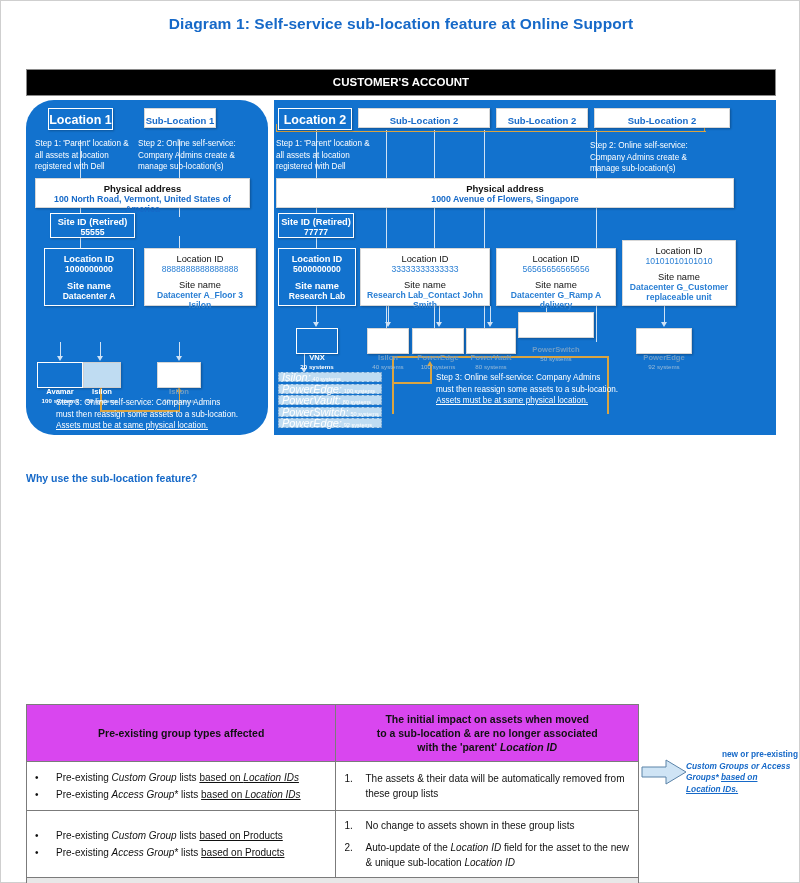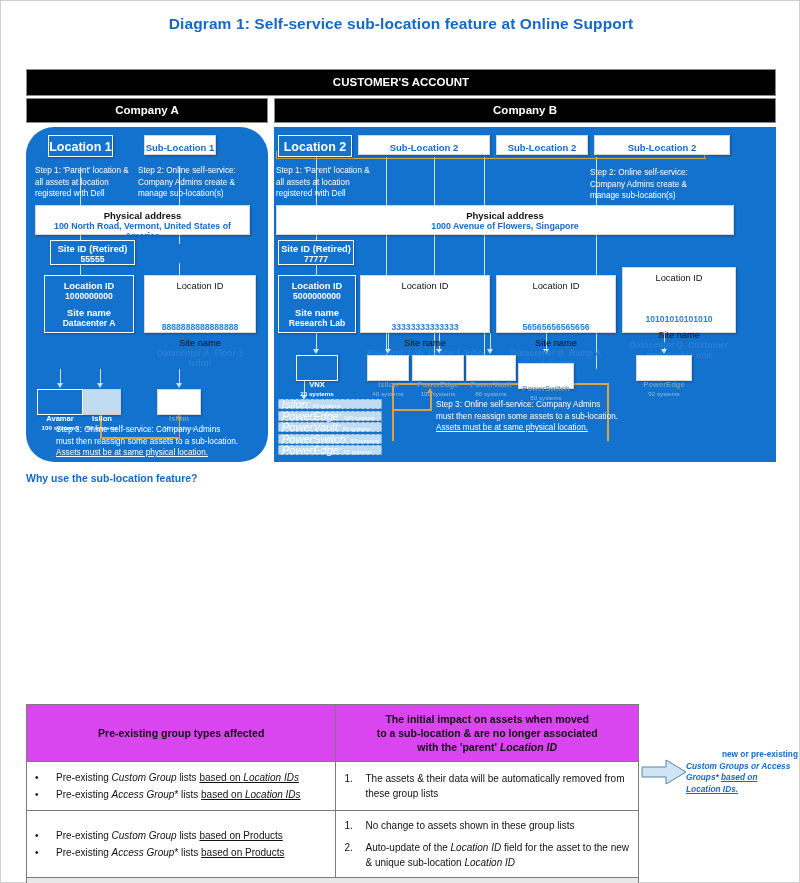--- a/index.html
+++ b/index.html
@@ -52,21 +52,21 @@
   .sub-title{font-size:9.5px;font-weight:bold;color:#1669c8;}
   .steptxt{position:absolute;color:#ffffff;font-size:8.2px;line-height:11.5px;}
   .steptxt u{text-decoration:underline;margin-top:32px;}
 
   .addr-h{font-size:9.5px;font-weight:bold;color:#111;}
   .addr-v{font-size:8.8px;font-weight:bold;color:#1669c8;}
 
   .lid-h{font-size:9.3px;font-weight:bold;}
   .lid-v{font-size:8.6px;font-weight:bold;}
   .wbox .lid-h{color:#111;font-weight:normal;font-size:9.3px;}
-  .wbox .lid-v{color:#2a7fd4;font-weight:bold;margin-top:31px;}
+  .wbox .lid-v{color:#2a7fd4;font-weight:normal;}
   .wbox .sn-h{color:#111;font-size:9.3px;}
   .wbox .sn-v{color:#2a7fd4;font-weight:bold;font-size:8.6px;}
 
   .asset-n{font-size:7.6px;font-weight:bold;display:block;line-height:10px;margin-top:20px;}
   .asset-s{font-size:6.2px;display:block;line-height:8px;}
   .lbox .asset-n,.lbox .asset-s{color:#ffffff;}
   .bbox .asset-n,.bbox .asset-s{color:#ffffff;}
 
   
   .vline{position:absolute;background:#cfe2f5;width:1px;}
@@ -109,24 +109,20 @@
 <body>
 
 <div class="page">
 
   <div class="doc-title">Diagram 1: Self-service sub-location feature at Online Support</div>
 
   <div class="diagram">
 
     <div class="bar bar-account">CUSTOMER'S ACCOUNT</div>
 
-    <div class="cols">
-      <div class="bar bar-company colA">Company A</div>
-      <div class="bar bar-company colB">Company B</div>
-    </div>
 
     <div class="cols">
 
       <div class="panel panelA">
 
         <div class="vline" style="left:54px;top:40px;height:77px;"></div>
         <div class="vline" style="left:153px;top:40px;height:77px;"></div>
         <div class="vline" style="left:54px;top:136px;height:22px;"></div>
         <div class="vline" style="left:54px;top:178px;height:18px;"></div>
         <div class="vline" style="left:153px;top:136px;height:60px;"></div>
@@ -299,21 +295,21 @@
           <span class="asset-s" style="color:#9bbcd8;">40 systems</span>
         </div>
         <div class="node wbox" style="left:138px;top:228px;width:52px;height:26px;padding-top:4px;">
           <span class="asset-n" style="color:#6f9dc6;">PowerEdge</span>
           <span class="asset-s" style="color:#9bbcd8;">100 systems</span>
         </div>
         <div class="node wbox" style="left:192px;top:228px;width:50px;height:26px;padding-top:4px;">
           <span class="asset-n" style="color:#6f9dc6;">PowerVault</span>
           <span class="asset-s" style="color:#9bbcd8;">80 systems</span>
         </div>
-        <div class="node wbox" style="left:244px;top:236px;width:56px;height:26px;padding-top:0;">
+        <div class="node wbox" style="left:244px;top:212px;width:76px;height:26px;padding-top:12px;">
           <span class="asset-n" style="color:#6f9dc6;">PowerSwitch</span>
           <span class="asset-s" style="color:#9bbcd8;">50 systems</span>
         </div>
         <div class="node wbox" style="left:362px;top:228px;width:56px;height:26px;padding-top:4px;">
           <span class="asset-n" style="color:#6f9dc6;">PowerEdge</span>
           <span class="asset-s" style="color:#9bbcd8;">92 systems</span>
         </div>
 
         <div class="stack" style="left:4px;top:272px;width:104px;">
           <div class="stackrow">

